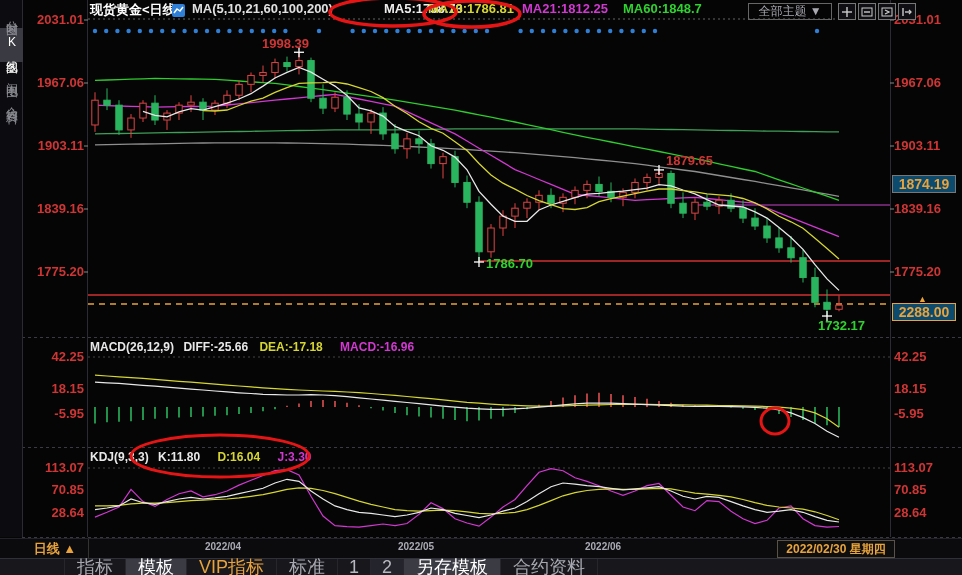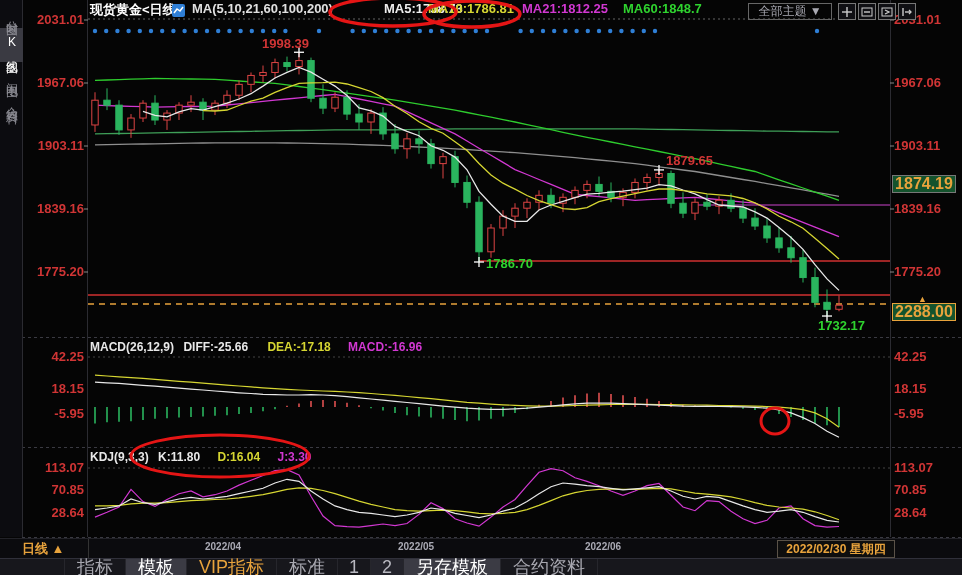--- a/index.html
+++ b/index.html
@@ -5,36 +5,36 @@
   html,body{margin:0;padding:0;background:#000;}
   #app{position:relative;width:962px;height:575px;background:#050505;overflow:hidden;
        font-family:"Liberation Sans","DejaVu Sans",sans-serif;}
   svg{position:absolute;left:0;top:0;}
   #overlay-svg{z-index:10;pointer-events:none;}
   .lbl{position:absolute;font-size:13px;font-weight:bold;color:#d03535;line-height:15px;}
   .axl{width:62px;text-align:right;}
   .axr{width:64px;text-align:left;}
   .hdr{position:absolute;top:1px;font-size:13px;font-weight:bold;white-space:nowrap;z-index:5;}
   .subhdr{position:absolute;font-size:12px;font-weight:bold;white-space:nowrap;z-index:5;}
-  .pricebox{position:absolute;left:892px;width:62px;height:16px;font-size:16px;font-weight:bold;
-            text-align:center;line-height:16px;background:#14532d;z-index:6;}
+  .pricebox{position:absolute;left:892px;width:62px;height:16px;font-size:14px;font-weight:bold;
+            text-align:center;line-height:16px;background:#0c4a6e;z-index:6;}
   .ann{position:absolute;font-size:13px;font-weight:bold;z-index:5;white-space:nowrap;}
   #sidebar{position:absolute;left:0;top:0;width:22px;height:537px;background:#0c0c10;
            border-right:1px solid #2b2b31;z-index:7;}
   .side-item{writing-mode:vertical-rl;text-orientation:upright;color:#8a8a92;font-size:12px;
              letter-spacing:2px;padding:7px 3px;margin-top:4px;cursor:pointer;}
   .side-item.active{background:#3a3a42;color:#fff;}
   #themebtn{position:absolute;left:748px;top:3px;width:82px;height:15px;border:1px solid #666;
             color:#a9a9b2;font-size:12px;text-align:center;line-height:15px;z-index:6;cursor:pointer;}
   .tool-ic{position:absolute;top:3px;width:16px;height:15px;border:1px solid #777;background:#101014;
            color:#bbb;z-index:6;cursor:pointer;display:flex;align-items:center;justify-content:center;}
   #daterow{position:absolute;left:0;top:538px;width:962px;height:20px;background:#0b0b0e;z-index:6;
            border-top:1px solid #222228;}
   #period{position:absolute;left:22px;top:0;width:66px;height:19px;border-right:1px solid #333;
-          color:#e8a33c;font-weight:bold;font-size:13px;text-align:left;line-height:19px;}
+          color:#e8a33c;font-weight:bold;font-size:13px;text-align:center;line-height:19px;}
   .dtick{position:absolute;top:2px;color:#aaaab4;font-weight:bold;font-size:10px;}
   #curdate{position:absolute;left:777px;top:1px;width:116px;height:16px;border:1px solid #5a5248;
            background:#0e0e0e;color:#e8a33c;font-weight:bold;font-size:12px;text-align:center;line-height:16px;}
   #btoolbar{position:absolute;left:0;top:558px;width:962px;height:17px;background:#17171c;
             border-top:1px solid #30303a;display:flex;z-index:6;}
   .tb-spacer{width:64px;border-right:1px solid #26262c;}
   .tb-item{padding:0 12px;font-size:18px;line-height:16px;color:#a8a8b0;border-right:1px solid #26262c;
            cursor:pointer;white-space:nowrap;}
   .tb-item.selected{background:#3b3b44;color:#fff;text-align:right;}
   .tb-item.vip{color:#e8a33c;}
@@ -393,21 +393,21 @@
   <div class="pricebox" style="top:303px;border:1px solid #e8a33c;color:#e8a33c;">2288.00</div>
 
   <div class="ann" style="left:262px;top:36px;color:#d03535;">1998.39</div>
   <div class="ann" style="left:666px;top:153px;color:#d03535;">1879.65</div>
   <div class="ann" style="left:486px;top:256px;color:#2fd32f;">1786.70</div>
   <div class="ann" style="left:818px;top:318px;color:#2fd32f;">1732.17</div>
 
   <div class="subhdr" style="left:90px;top:340px;color:#e8e8e8;">
     <span>MACD(26,12,9)</span>
     <span style="margin-left:6px;">DIFF:-25.66</span>
-    <span style="margin-left:16px;color:#d6d632;">DEA:-17.18</span>
+    <span style="margin-left:8px;color:#d6d632;">DEA:-17.18</span>
     <span style="margin-left:14px;color:#d238d2;">MACD:-16.96</span>
   </div>
   <div id="macd-ax-left">
       <div class="lbl axl" style="left: 22px; top: 349px;">42.25</div>
       <div class="lbl axl" style="left: 22px; top: 381px;">18.15</div>
       <div class="lbl axl" style="left: 22px; top: 406px;">-5.95</div>
     </div>
   <div id="macd-ax-right">
       <div class="lbl axr" style="left: 894px; top: 349px;">42.25</div>
       <div class="lbl axr" style="left: 894px; top: 381px;">18.15</div>

